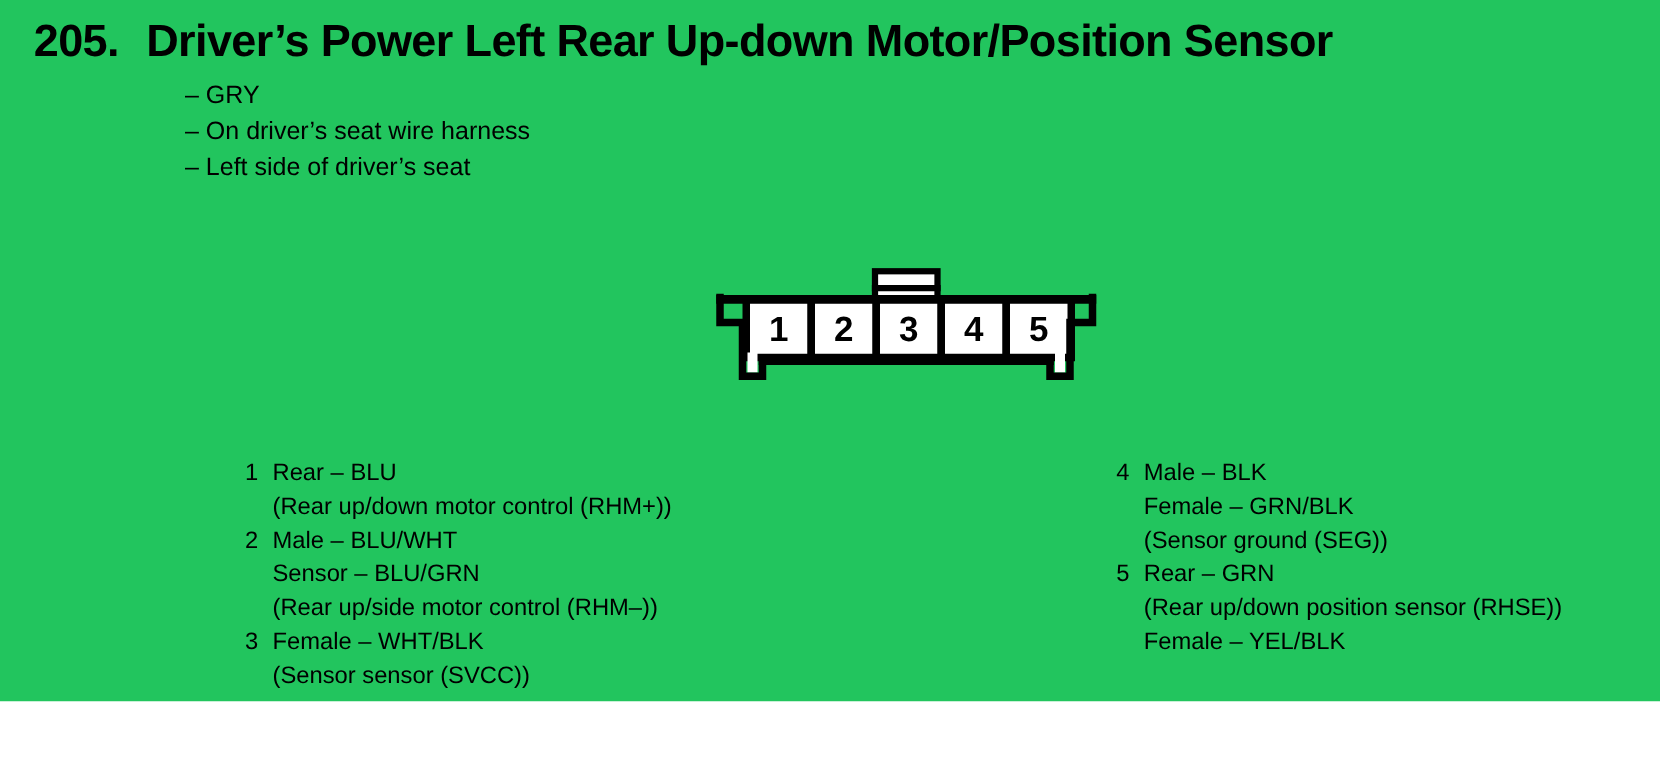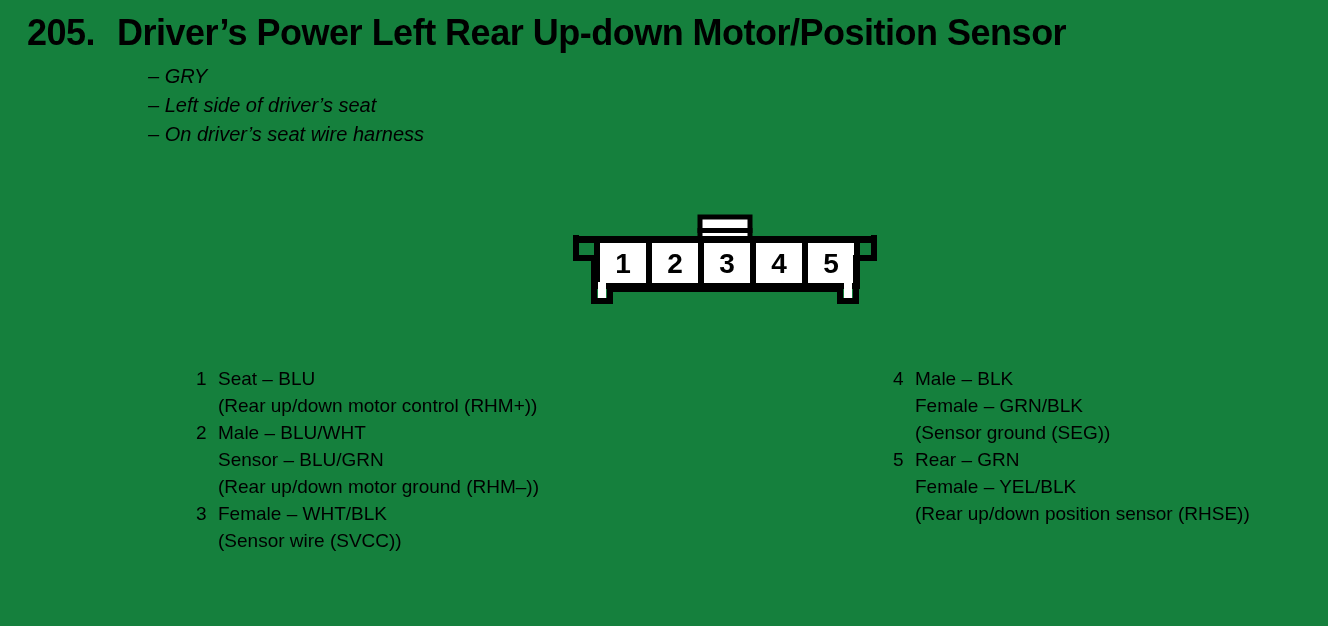--- a/index.html
+++ b/index.html
@@ -4,22 +4,22 @@
 <style>
   html,body{margin:0;padding:0;}
   body{
     font-family:"Liberation Sans", sans-serif;
     background:#ffffff;
     color:#000000;
   }
   .page{
     position:relative;
     width:1328px;
-    height:626px;
-    background:#15803d;
+    height:561px;
+    background:#22c55e;
     overflow:hidden;
   }
   .title-row{
     position:absolute;
     left:27px;
     top:12px;
     display:flex;
     font-weight:bold;
     font-size:36px;
     letter-spacing:-0.5px;
@@ -28,21 +28,20 @@
   .item-number{
     width:90px;
     flex:none;
   }
   .notes{
     position:absolute;
     left:148px;
     top:62px;
     font-size:20px;
     line-height:29px;
-    font-style:italic;
   }
   .note-line{white-space:pre;}
   .connector{
     position:absolute;
     left:570px;
     top:210px;
     width:310px;
     height:100px;
   }
   .connector svg{display:block;}
@@ -67,22 +66,22 @@
 
 <div class="page">
 
   <div class="title-row">
     <span class="item-number">205.</span>
     <span class="item-title">Driver’s Power Left Rear Up-down Motor/Position Sensor</span>
   </div>
 
   <div class="notes">
     <div class="note-line">– GRY</div>
+    <div class="note-line">– On driver’s seat wire harness</div>
     <div class="note-line">– Left side of driver’s seat</div>
-    <div class="note-line">– On driver’s seat wire harness</div>
   </div>
 
   <div class="connector">
     <svg width="310" height="100" viewBox="0 0 310 100" xmlns="http://www.w3.org/2000/svg">
 
       <rect x="130" y="7" width="50" height="26" fill="#ffffff" stroke="#000000" stroke-width="5"></rect>
       <line x1="127.5" y1="20.5" x2="182.5" y2="20.5" stroke="#000000" stroke-width="5"></line>
 
       <line x1="3" y1="29.5" x2="307" y2="29.5" stroke="#000000" stroke-width="7"></line>
 
@@ -108,53 +107,53 @@
       <text class="cavity-num" x="157" y="63" text-anchor="middle">3</text>
       <text class="cavity-num" x="209" y="63" text-anchor="middle">4</text>
       <text class="cavity-num" x="261" y="63" text-anchor="middle">5</text>
     </svg>
   </div>
 
   <div class="pin-col pin-col-left">
     <div class="pin-group">
       <div class="pin-num">1</div>
       <div class="pin-lines">
-        <div>Seat – BLU</div>
+        <div>Rear – BLU</div>
         <div>(Rear up/down motor control (RHM+))</div>
       </div>
     </div>
     <div class="pin-group">
       <div class="pin-num">2</div>
       <div class="pin-lines">
         <div>Male – BLU/WHT</div>
         <div>Sensor – BLU/GRN</div>
-        <div>(Rear up/down motor ground (RHM–))</div>
+        <div>(Rear up/side motor control (RHM–))</div>
       </div>
     </div>
     <div class="pin-group">
       <div class="pin-num">3</div>
       <div class="pin-lines">
         <div>Female – WHT/BLK</div>
-        <div>(Sensor wire (SVCC))</div>
+        <div>(Sensor sensor (SVCC))</div>
       </div>
     </div>
   </div>
 
   <div class="pin-col pin-col-right">
     <div class="pin-group">
       <div class="pin-num">4</div>
       <div class="pin-lines">
         <div>Male – BLK</div>
         <div>Female – GRN/BLK</div>
         <div>(Sensor ground (SEG))</div>
       </div>
     </div>
     <div class="pin-group">
       <div class="pin-num">5</div>
       <div class="pin-lines">
         <div>Rear – GRN</div>
+        <div>(Rear up/down position sensor (RHSE))</div>
         <div>Female – YEL/BLK</div>
-        <div>(Rear up/down position sensor (RHSE))</div>
       </div>
     </div>
   </div>
 
 </div>
 
 </body></html>

